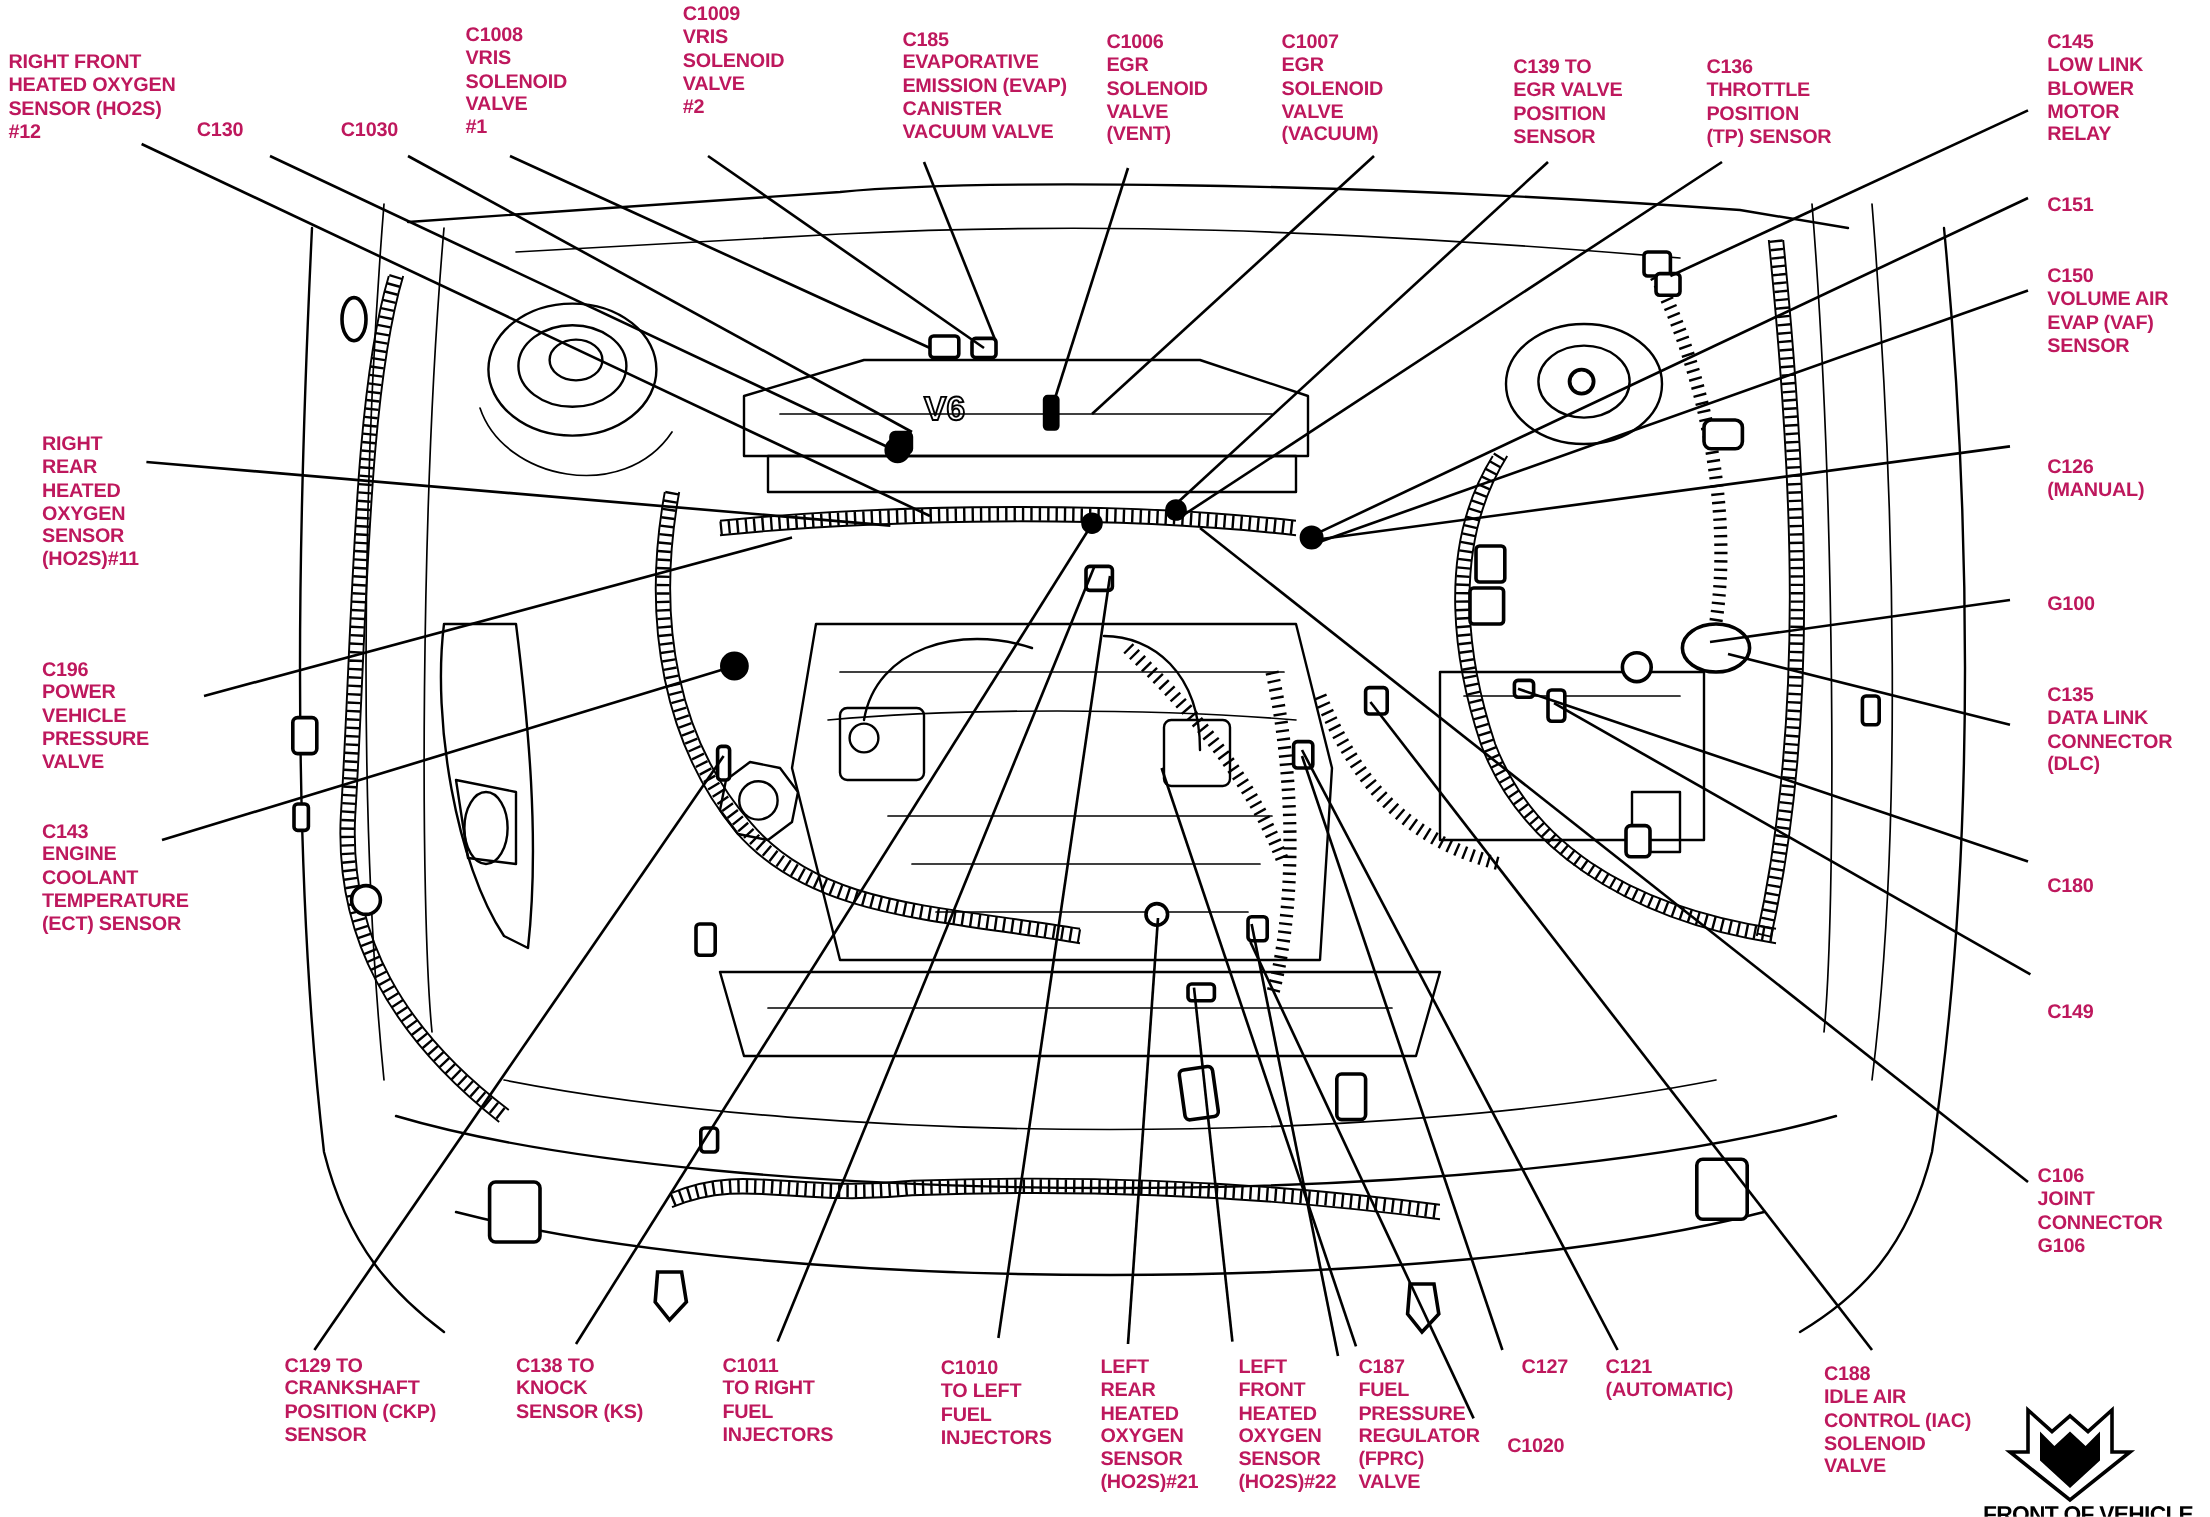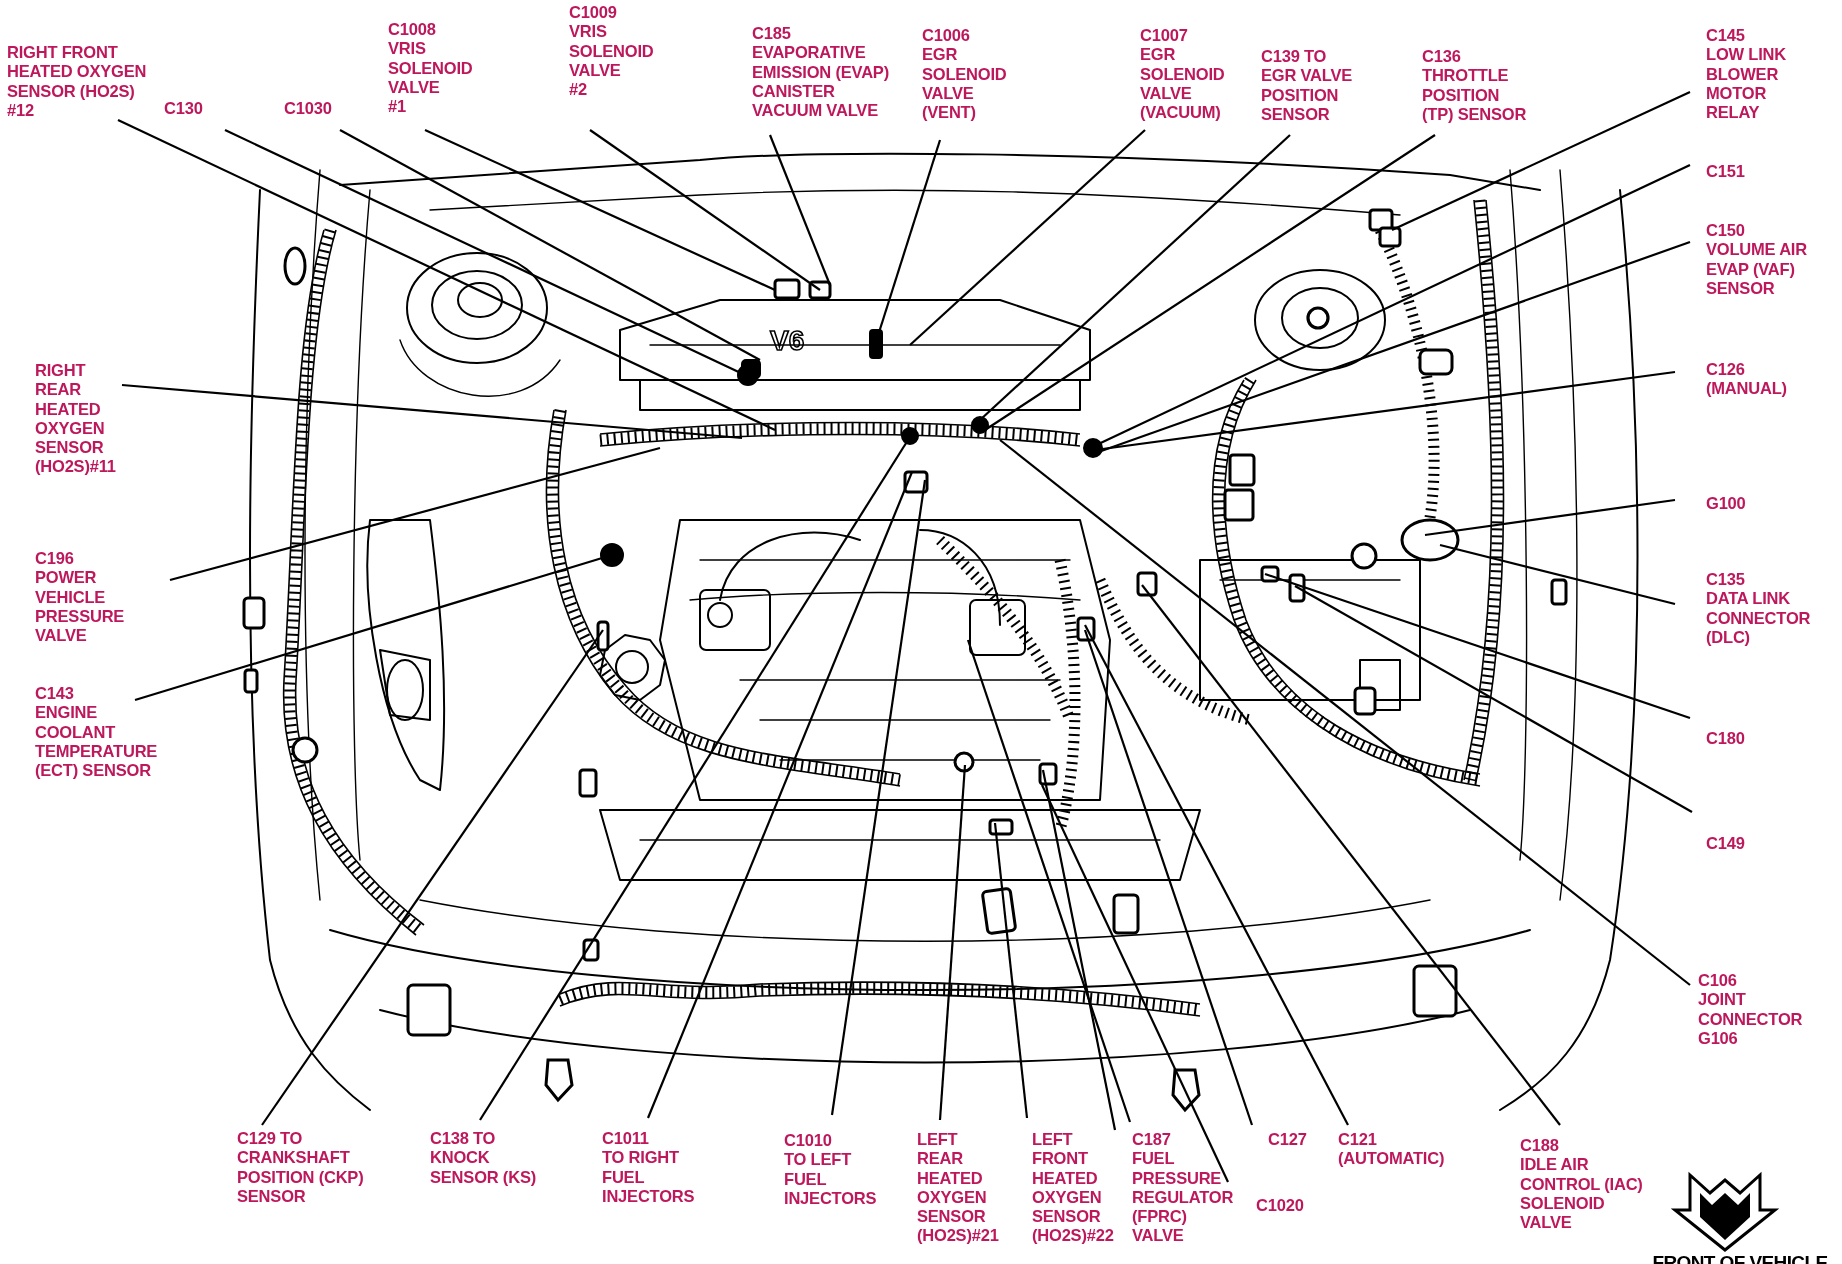--- a/index.html
+++ b/index.html
@@ -258,21 +258,21 @@
     <span class="ln">CANISTER</span>
     <span class="ln">VACUUM VALVE</span>
   </div>
 <div class="label" style="left:922px;top:26px">
     <span class="ln">C1006</span>
     <span class="ln">EGR</span>
     <span class="ln">SOLENOID</span>
     <span class="ln">VALVE</span>
     <span class="ln">(VENT)</span>
   </div>
-<div class="label" style="left:1140px;top:26px">
+<div class="label" style="left:1068px;top:26px">
     <span class="ln">C1007</span>
     <span class="ln">EGR</span>
     <span class="ln">SOLENOID</span>
     <span class="ln">VALVE</span>
     <span class="ln">(VACUUM)</span>
   </div>
 <div class="label" style="left:1261px;top:47px">
     <span class="ln">C139 TO</span>
     <span class="ln">EGR VALVE</span>
     <span class="ln">POSITION</span>
@@ -293,21 +293,21 @@
   </div>
 <div class="label" style="left:1706px;top:162px">
     <span class="ln">C151</span>
   </div>
 <div class="label" style="left:1706px;top:221px">
     <span class="ln">C150</span>
     <span class="ln">VOLUME AIR</span>
     <span class="ln">EVAP (VAF)</span>
     <span class="ln">SENSOR</span>
   </div>
-<div class="label" style="left:1706px;top:360px">
+<div class="label" style="left:1706px;top:380px">
     <span class="ln">C126</span>
     <span class="ln">(MANUAL)</span>
   </div>
 <div class="label" style="left:1706px;top:494px">
     <span class="ln">G100</span>
   </div>
 <div class="label" style="left:1706px;top:570px">
     <span class="ln">C135</span>
     <span class="ln">DATA LINK</span>
     <span class="ln">CONNECTOR</span>

